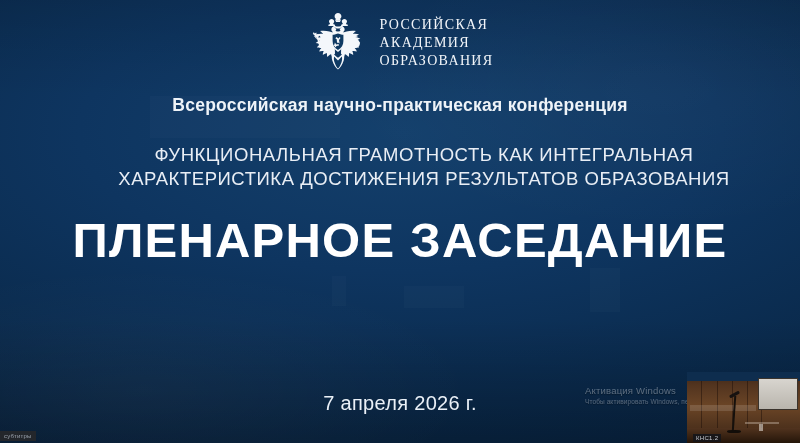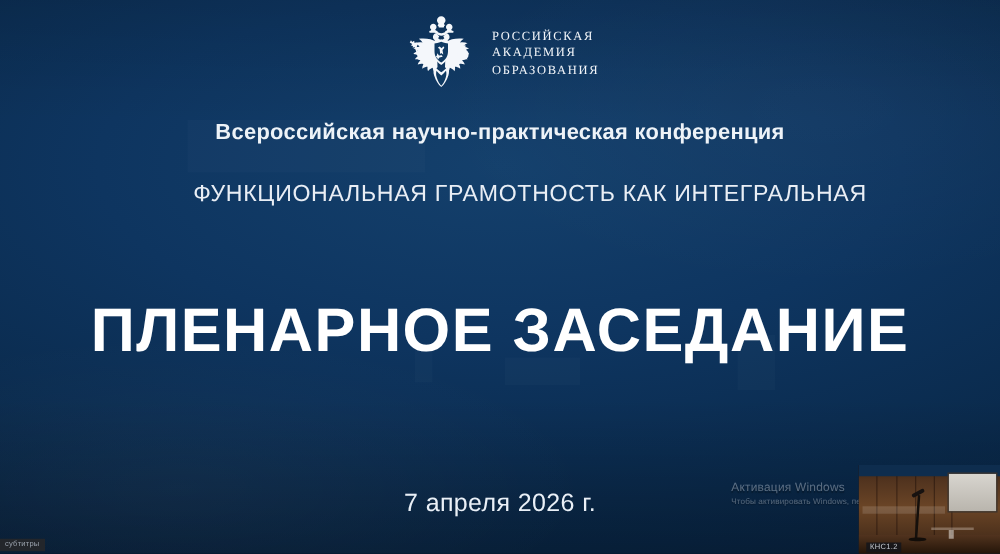--- a/index.html
+++ b/index.html
@@ -37,21 +37,21 @@
   
   .logo-lockup{
     position:absolute;left:0;right:0;top:12px;
     display:flex;align-items:center;justify-content:center;gap:9px;
   }
   .emblem{width:64px;height:62px;display:block;flex:0 0 auto;}
   .logo-text{
     display:flex;flex-direction:column;gap:3px;
     font-family:"Liberation Serif", serif;
     color:#f2f5f9;
-    font-size:10px;
+    font-size:14px;
     letter-spacing:1.35px;
     line-height:1.06;
     text-transform:uppercase;
     padding-top:1px;
   }
 
   
   .conf-line{
     position:absolute;left:0;right:0;top:95px;
     text-align:center;
@@ -77,21 +77,20 @@
   
   .headline{
     position:absolute;left:0;right:0;top:216px;
     text-align:center;
     color:#ffffff;
     font-size:49px;
     font-weight:bold;
     letter-spacing:1.2px;
     line-height:1;
     white-space:nowrap;
-    margin-top:25px;
   }
 
   
   .date{
     position:absolute;left:0;right:0;top:392px;
     text-align:center;
     color:#eaf0f7;
     font-size:20px;
     letter-spacing:.3px;
   }
@@ -203,20 +202,21 @@
       <span>РОССИЙСКАЯ</span>
       <span>АКАДЕМИЯ</span>
       <span>ОБРАЗОВАНИЯ</span>
     </div>
   </div>
 
   <div class="conf-line">Всероссийская научно-практическая конференция</div>
 
   <div class="theme">
     <div>ФУНКЦИОНАЛЬНАЯ ГРАМОТНОСТЬ КАК ИНТЕГРАЛЬНАЯ</div>
+    <div>ХАРАКТЕРИСТИКА ДОСТИЖЕНИЯ РЕЗУЛЬТАТОВ ОБРАЗОВАНИЯ</div>
   </div>
 
   <div class="headline">ПЛЕНАРНОЕ ЗАСЕДАНИЕ</div>
 
   <div class="date">7 апреля 2026 г.</div>
 
   <div class="winmark">
     <div class="wm-title">Активация Windows</div>
     <div class="wm-sub">Чтобы активировать Windows, перейдите в раздел "Параметры".</div>
   </div>

